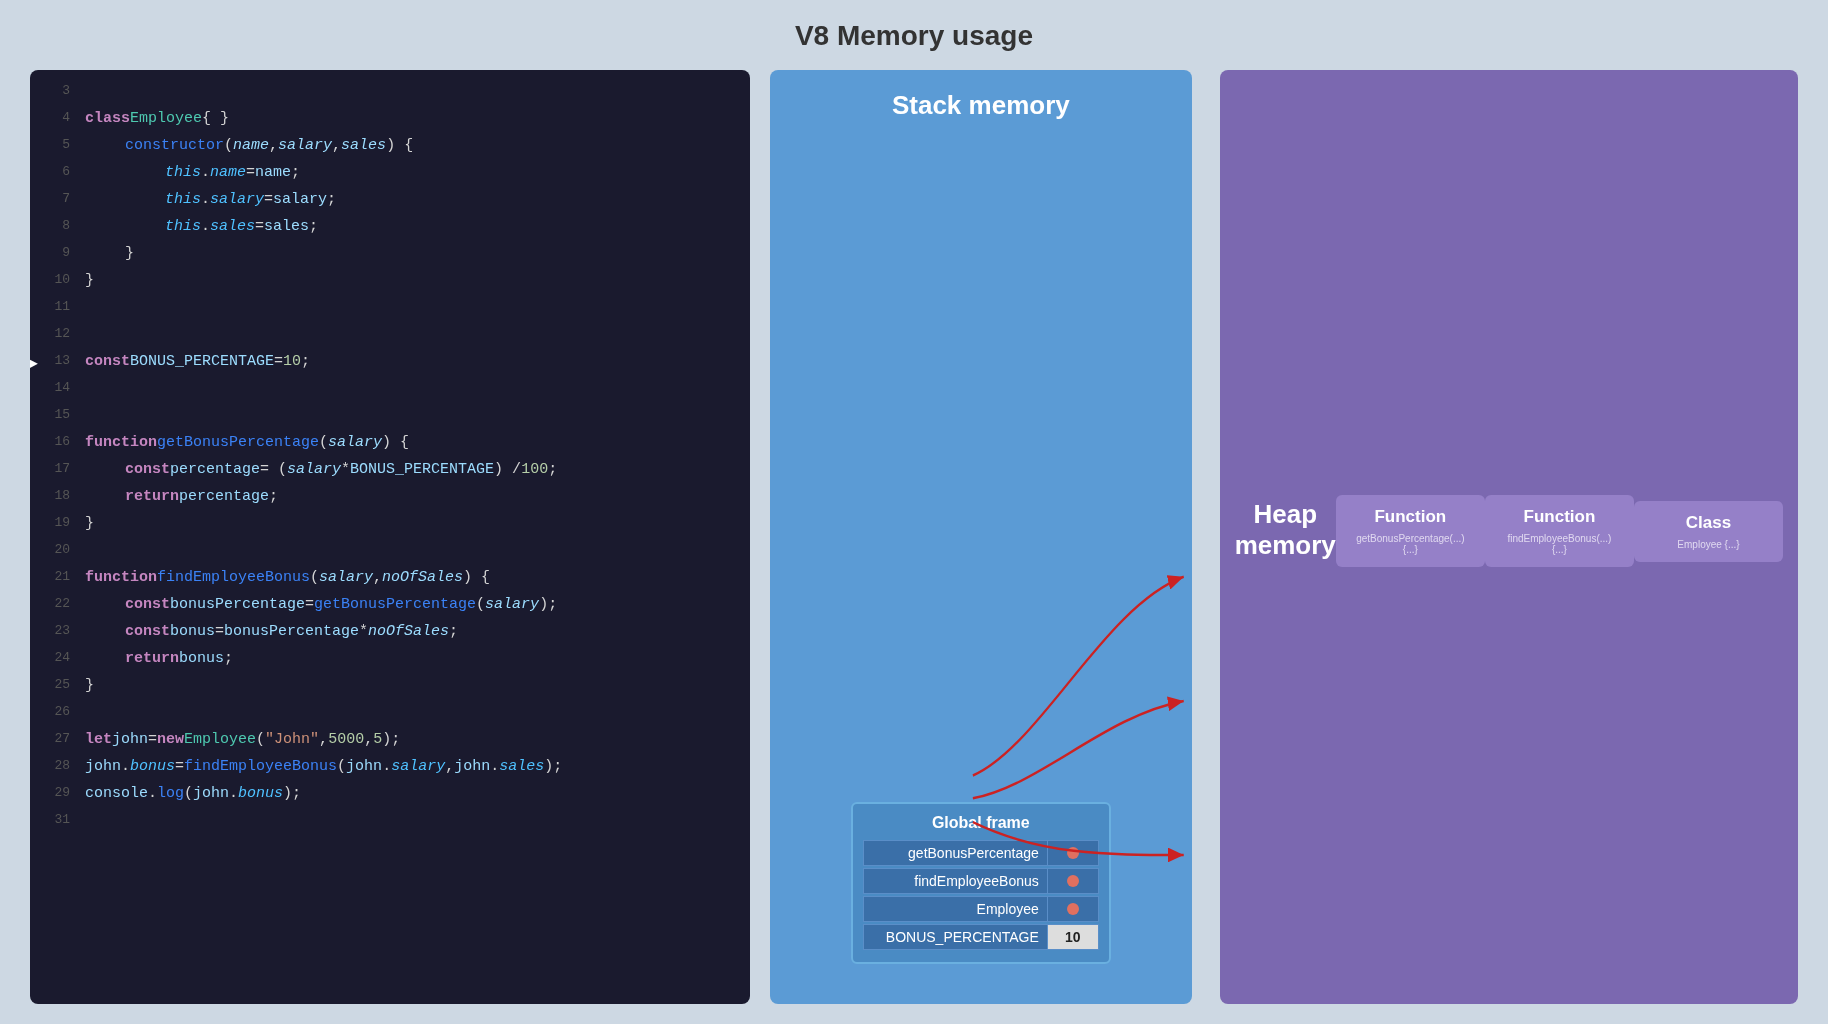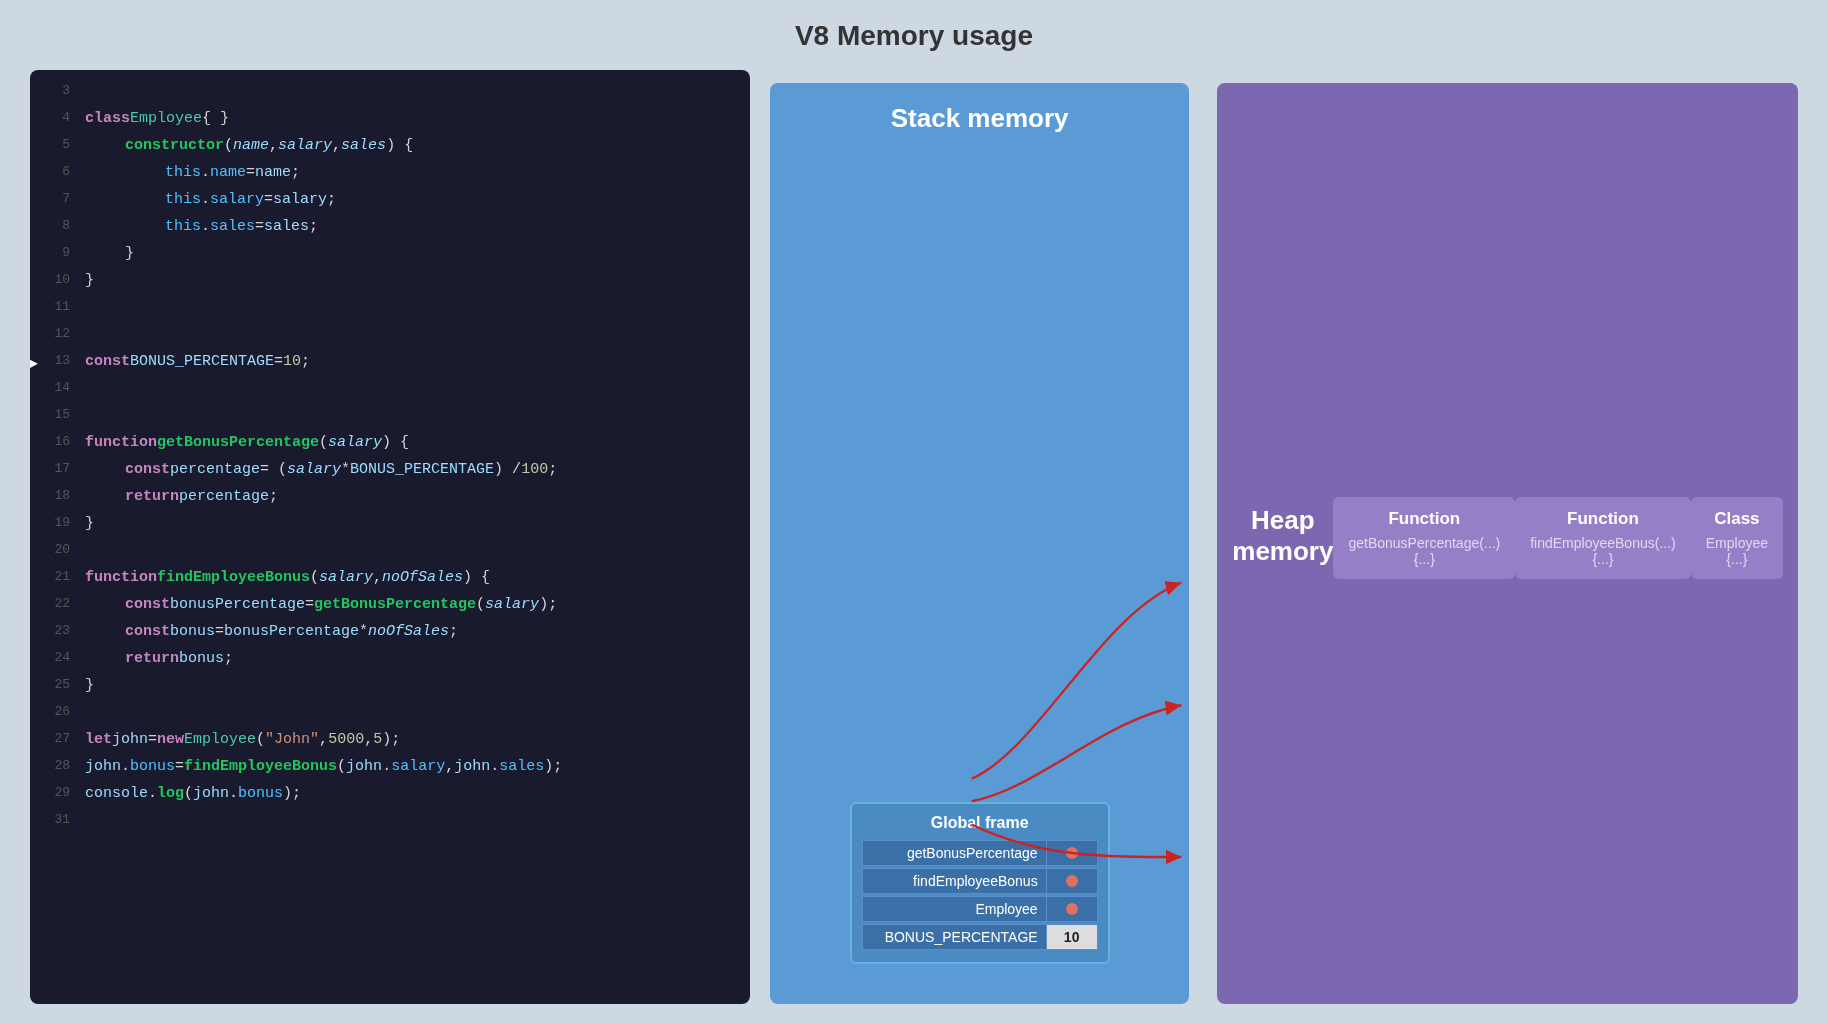--- a/index.html
+++ b/index.html
@@ -61,38 +61,37 @@
       text-align: right;
     }
     .arrow-indicator {
       position: absolute;
       left: -58px;
       color: white;
       font-size: 18px;
       display: flex;
       align-items: center;
     }
-    .kw-yellow { color: #22c55e; font-weight: bold; }
+    .kw-yellow { color: #3b82f6; }
     .kw-green { color: #4ec9b0; }
     .kw-pink { color: #c586c0; font-weight: bold; }
     .str-orange { color: #ce9178; }
     .param-italic { color: #9cdcfe; font-style: italic; }
     .var-light { color: #9cdcfe; }
-    .prop-teal { color: #4fc1ff; }
+    .prop-teal { color: #4fc1ff; font-style: italic; }
     .num-green { color: #b5cea8; }
     .plain { color: #d4d4d4; }
 
     
     .memory-section {
       flex: 1;
       display: flex;
       flex-direction: row;
       gap: 18px;
       margin-left: 20px;
-      margin-top: 13px;
     }
     .stack-panel {
       flex: 1;
       background-color: #5b9bd5;
       border-radius: 8px;
       padding: 20px 15px;
       display: flex;
       flex-direction: column;
       align-items: center;
       position: relative;
@@ -177,21 +176,21 @@
       text-align: center;
     }
     .heap-box-title {
       color: white;
       font-weight: bold;
       font-size: 17px;
       margin-bottom: 6px;
     }
     .heap-box-content {
       color: #e0d8f0;
-      font-size: 14px;
+      font-size: 10px;
     }
     
     .arrows-overlay {
       position: absolute;
       top: 0;
       left: 0;
       width: 100%;
       height: 100%;
       pointer-events: none;
     }

